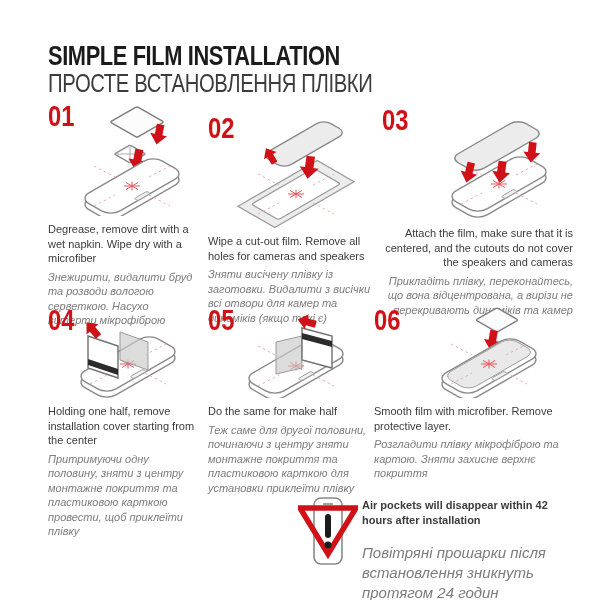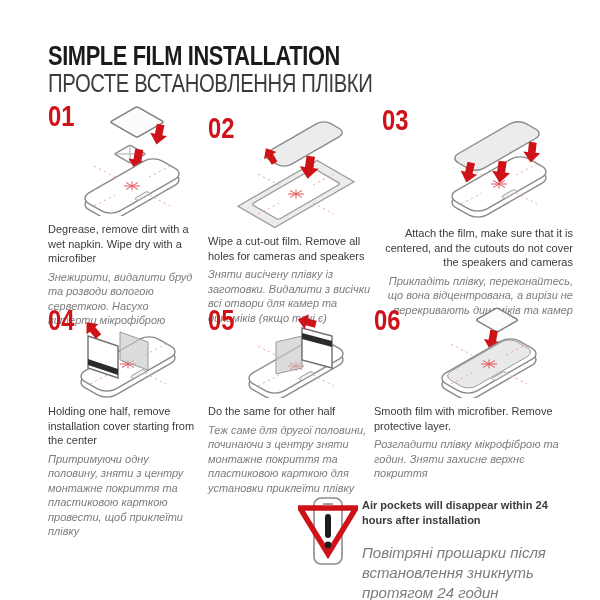--- a/index.html
+++ b/index.html
@@ -168,50 +168,50 @@
     <use href="#guides" transform="translate(86,60)"></use>
     <use href="#star" transform="translate(86,60)"></use>
     <polygon points="66,36 92,30 92,62 66,68" fill="#c9c9c9" fill-opacity="0.65" stroke="#9b9b9b" stroke-width="1"></polygon>
     <g>
       <polygon points="92,22 122,30 122,62 92,54" fill="#ffffff" stroke="#6f6f6f" stroke-width="1.4"></polygon>
       <polygon points="92,27 122,35 122,41 92,33" fill="#2b2b2b"></polygon>
     </g>
     <use href="#arr" transform="translate(90,14) rotate(105) scale(0.78)"></use>
   </svg>
   <div class="txt">
-    <div class="en">Do the same for other half</div>
+    <div class="en">Do the same for make half</div>
     <div class="uk">Теж саме для другої половини, починаючи з центру зняти монтажне покриття та пластиковою карткою для установки приклеїти плівку</div>
   </div>
 </div>
 
 <div class="step row2" id="step6">
   <div class="num">06</div>
   <svg class="illus" width="150" height="92" viewBox="20 0 150 92">
     <g transform="translate(102,14) scale(1,0.5774) rotate(-45)">
       <rect x="-15" y="-15" width="30" height="30" rx="2" fill="#fcfcfc" stroke="#7e7e7e" stroke-width="1.4" vector-effect="non-scaling-stroke"></rect>
     </g>
     <use href="#arr" transform="translate(96,42) rotate(10) scale(0.85)"></use>
     <use href="#phone" transform="translate(94,60)"></use>
     <g transform="translate(94,58) scale(1,0.5774) rotate(-45)">
       <rect x="-47" y="-18" width="94" height="36" rx="11" fill="#e7e7e7" fill-opacity="0.9" stroke="#9b9b9b" stroke-width="1" vector-effect="non-scaling-stroke"></rect>
     </g>
     <use href="#guides" transform="translate(94,58)"></use>
     <use href="#star" transform="translate(94,58)"></use>
   </svg>
   <div class="txt">
     <div class="en">Smooth film with microfiber. Remove protective layer.</div>
-    <div class="uk">Розгладити плівку мікрофіброю та годин. Зняти захисне верхнє покриття</div>
+    <div class="uk">Розгладити плівку мікрофіброю та картою. Зняти захисне верхнє покриття</div>
   </div>
 </div>
 
 <div class="warning">
   <svg class="w-icon" width="60" height="72" viewBox="0 0 60 72">
     <rect x="16" y="2" width="28" height="66" rx="7" fill="#ffffff" stroke="#8a8a8a" stroke-width="1.6"></rect>
     <line x1="25" y1="8" x2="35" y2="8" stroke="#8a8a8a" stroke-width="1.6"></line>
     <polygon points="2,12 58,12 30,58" fill="none" stroke="#cf1217" stroke-width="5.5"></polygon>
     <rect x="27" y="18" width="6" height="24" rx="3" fill="#1c1c1c"></rect>
     <circle cx="30" cy="49" r="3.4" fill="#1c1c1c"></circle>
   </svg>
   <div class="w-txt">
-    <div class="en">Air pockets will disappear within 24 hours after installation</div>
+    <div class="en">Air pockets will disappear within 42 hours after installation</div>
     <div class="uk">Повітряні прошарки після встановлення зникнуть протягом 24 годин</div>
   </div>
 </div>
 
 </body></html>

